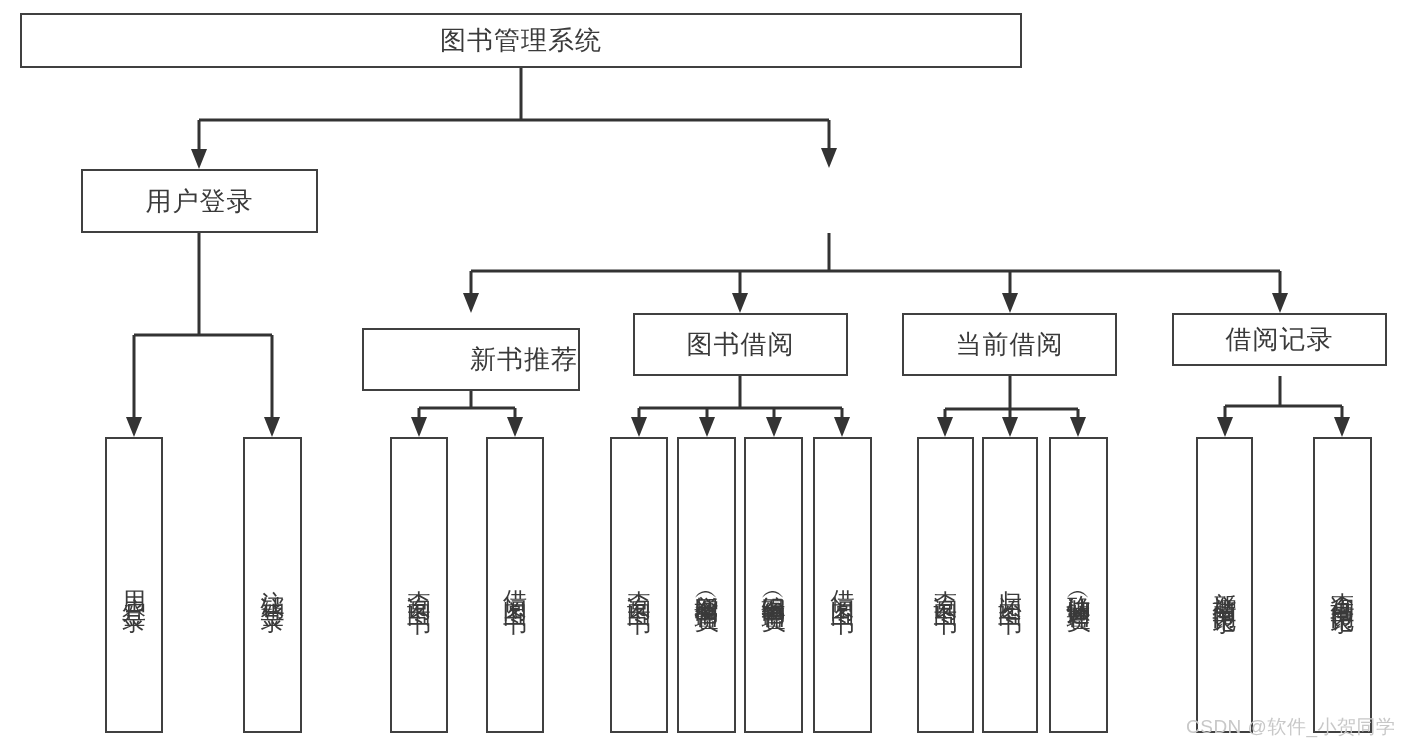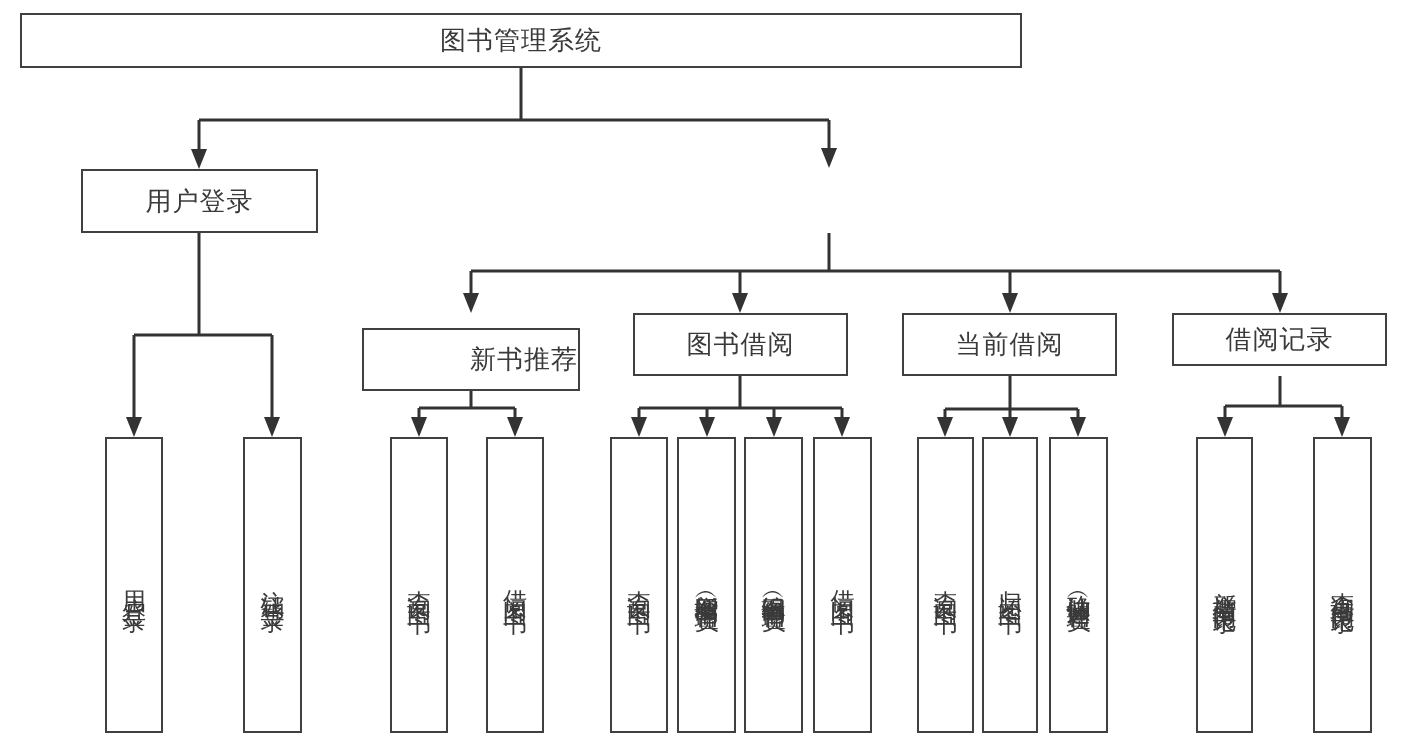--- a/index.html
+++ b/index.html
@@ -170,14 +170,15 @@
     <span class="v-text" style="letter-spacing:2px;">确认归还（管理员）</span>
   </div>
 
   <div class="node v-node" style="left:1196px; top:437px; width:57px; height:296px;">
     <span class="v-text" style="letter-spacing:4px;">新增借阅记录</span>
   </div>
   <div class="node v-node" style="left:1313px; top:437px; width:59px; height:296px;">
     <span class="v-text" style="letter-spacing:4px;">查询借阅记录</span>
   </div>
 
+  <div class="watermark">CSDN @软件_小贺同学</div>
 
 </div>
 
 </body></html>

